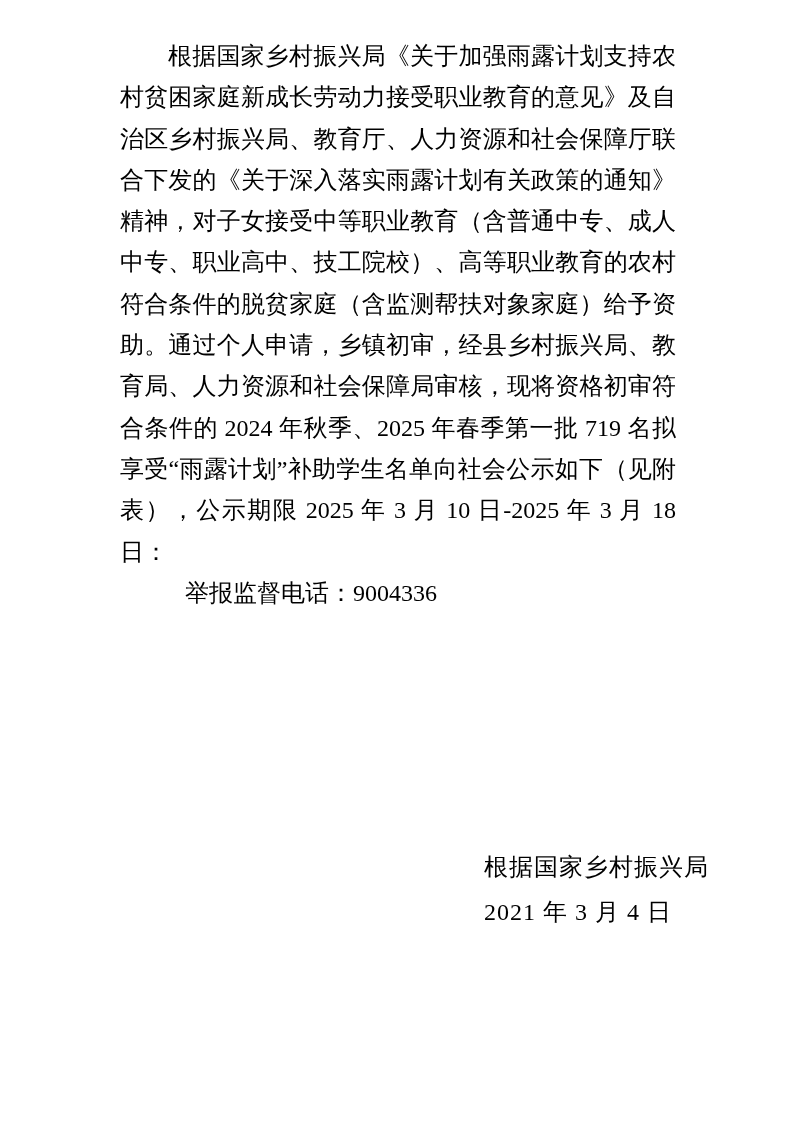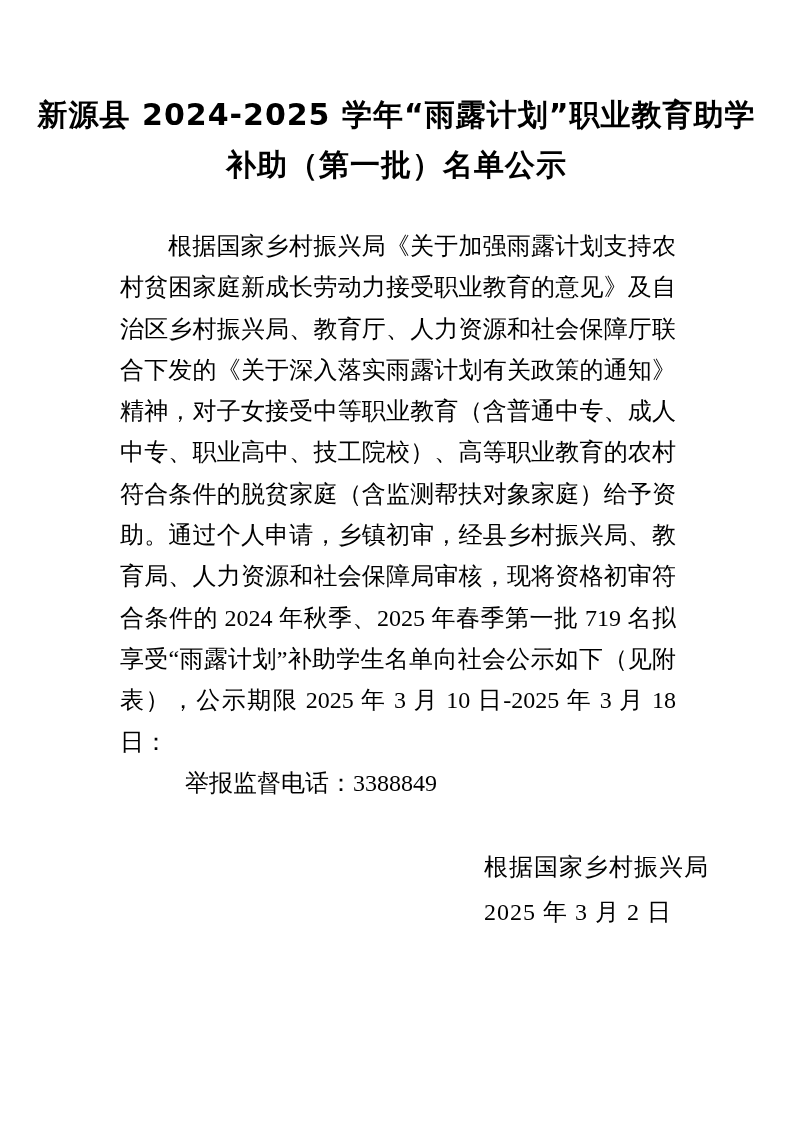--- a/index.html
+++ b/index.html
@@ -51,28 +51,24 @@
     line-height: 45px;
     text-align: left;
     letter-spacing: 1px;
   }
 </style>
 </head>
 <body>
 
 <div class="page">
 
-  <div class="doc-title">
-    <div>新源县 2024-2025 学年“雨露计划”职业教育助学</div>
-    <div>补助（第一批）名单公示</div>
-  </div>
 
   <div class="doc-body">
     <p class="para-main">根据国家乡村振兴局《关于加强雨露计划支持农村贫困家庭新成长劳动力接受职业教育的意见》及自治区乡村振兴局、教育厅、人力资源和社会保障厅联合下发的《关于深入落实雨露计划有关政策的通知》精神，对子女接受中等职业教育（含普通中专、成人中专、职业高中、技工院校）、高等职业教育的农村符合条件的脱贫家庭（含监测帮扶对象家庭）给予资助。通过个人申请，乡镇初审，经县乡村振兴局、教育局、人力资源和社会保障局审核，现将资格初审符合条件的 2024 年秋季、2025 年春季第一批 719 名拟享受“雨露计划”补助学生名单向社会公示如下（见附表），公示期限 2025 年 3 月 10 日-2025 年 3 月 18 日：</p>
-    <p class="para-hotline">举报监督电话：3388849</p>
+    <p class="para-hotline">举报监督电话：9004336</p>
   </div>
 
   <div class="signature-block">
     <div>根据国家乡村振兴局</div>
-    <div>2025 年 3 月 2 日</div>
+    <div>2021 年 3 月 4 日</div>
   </div>
 
 </div>
 
 </body></html>

